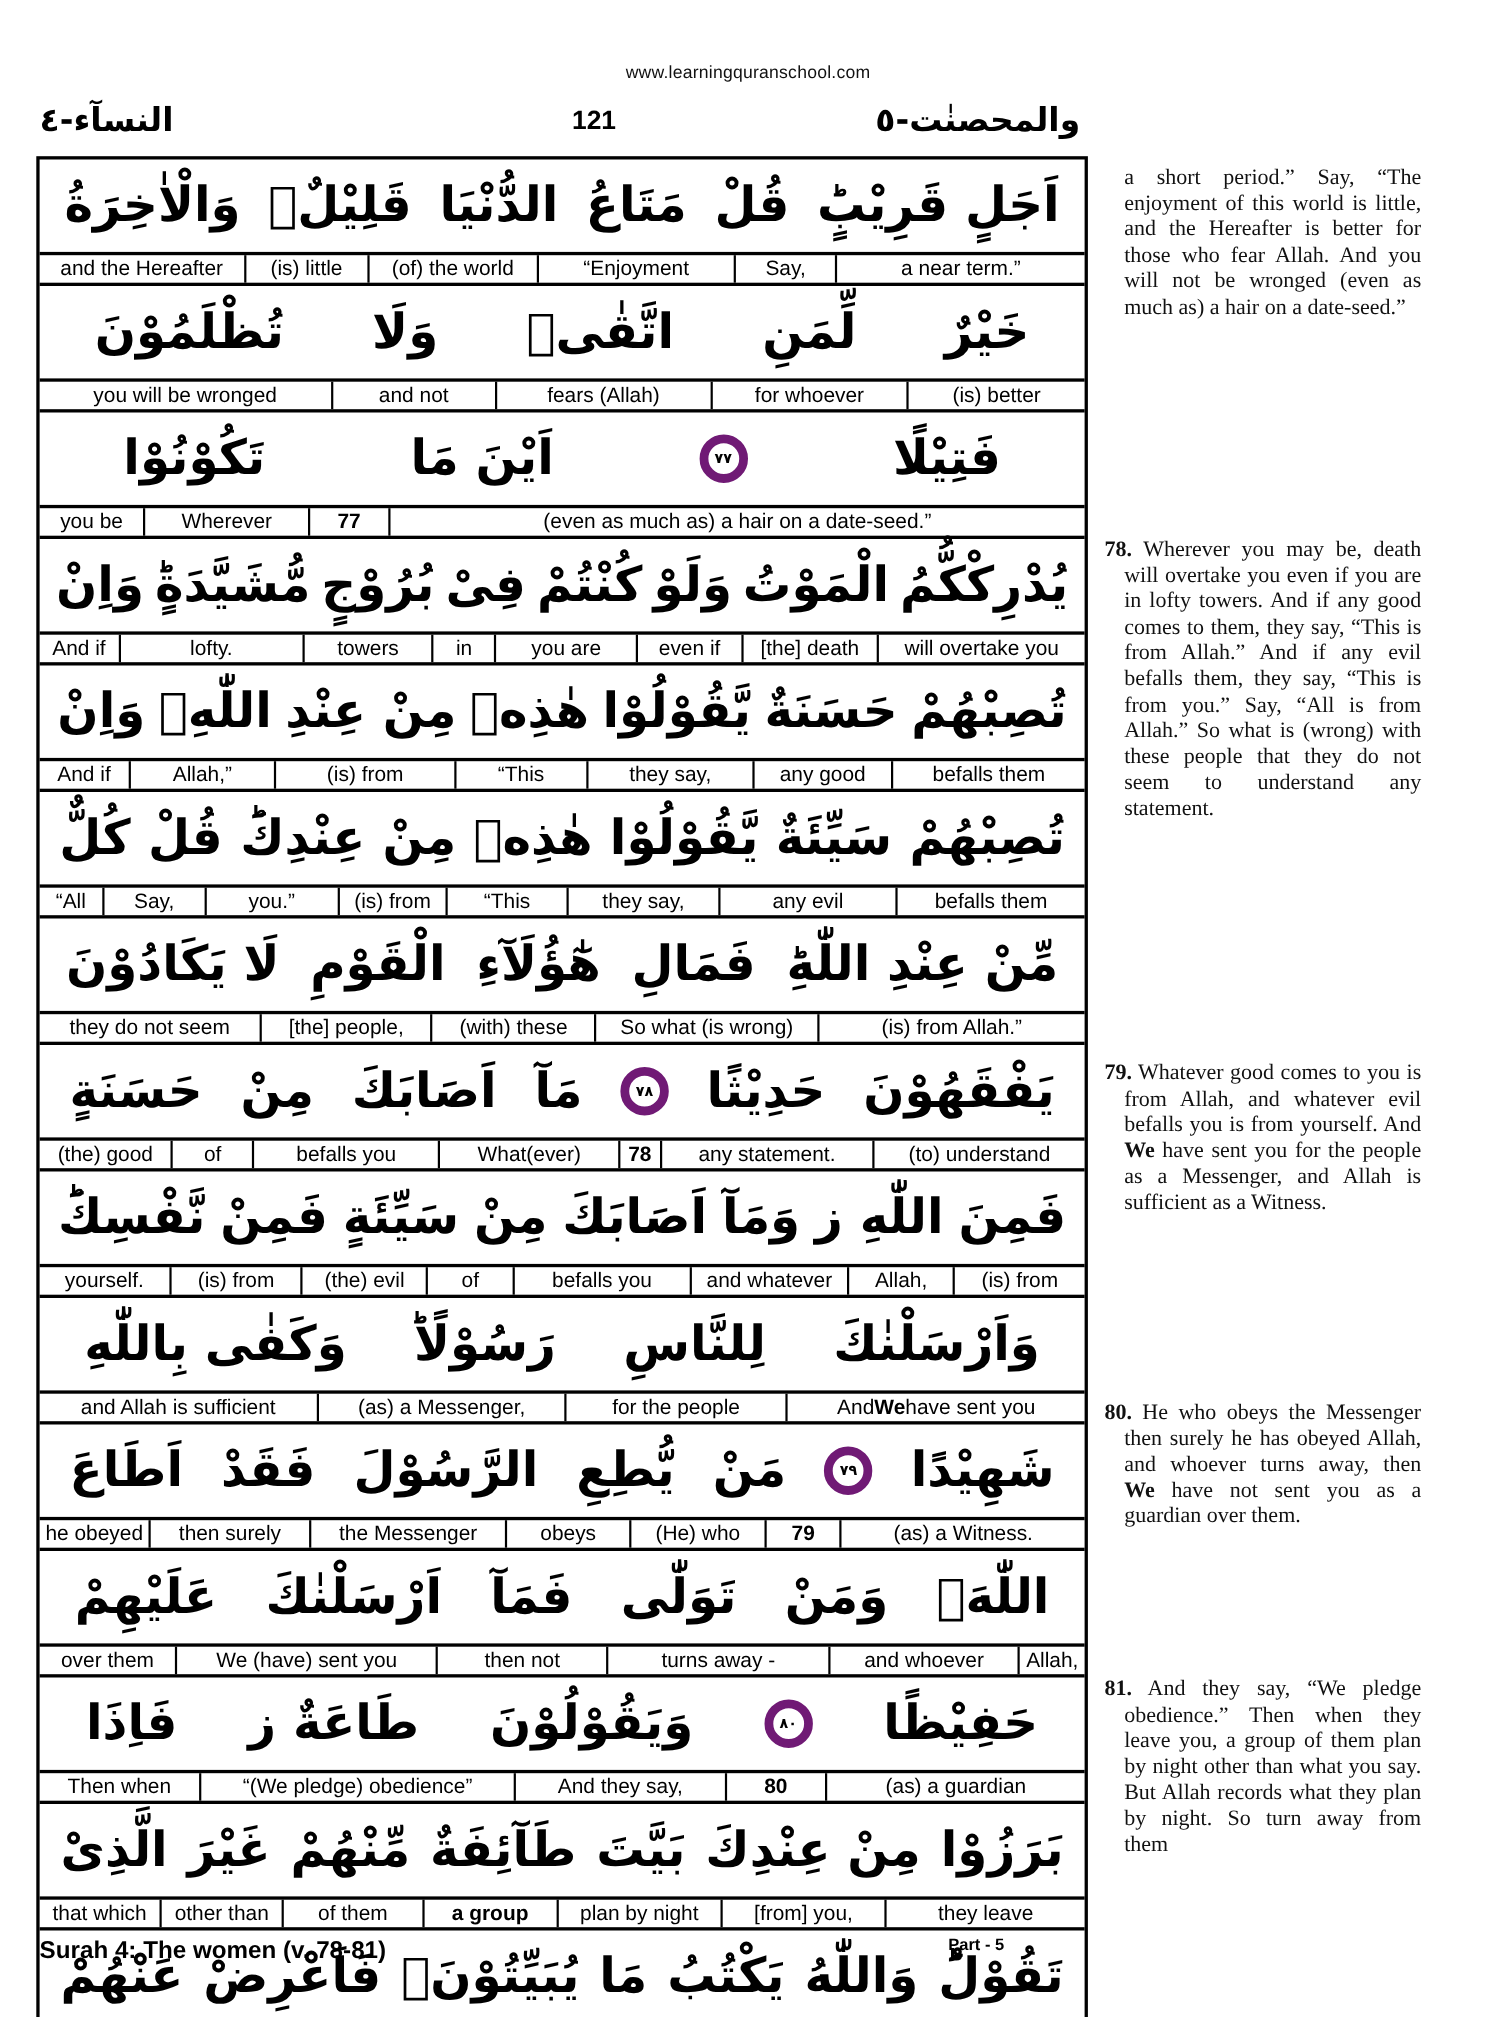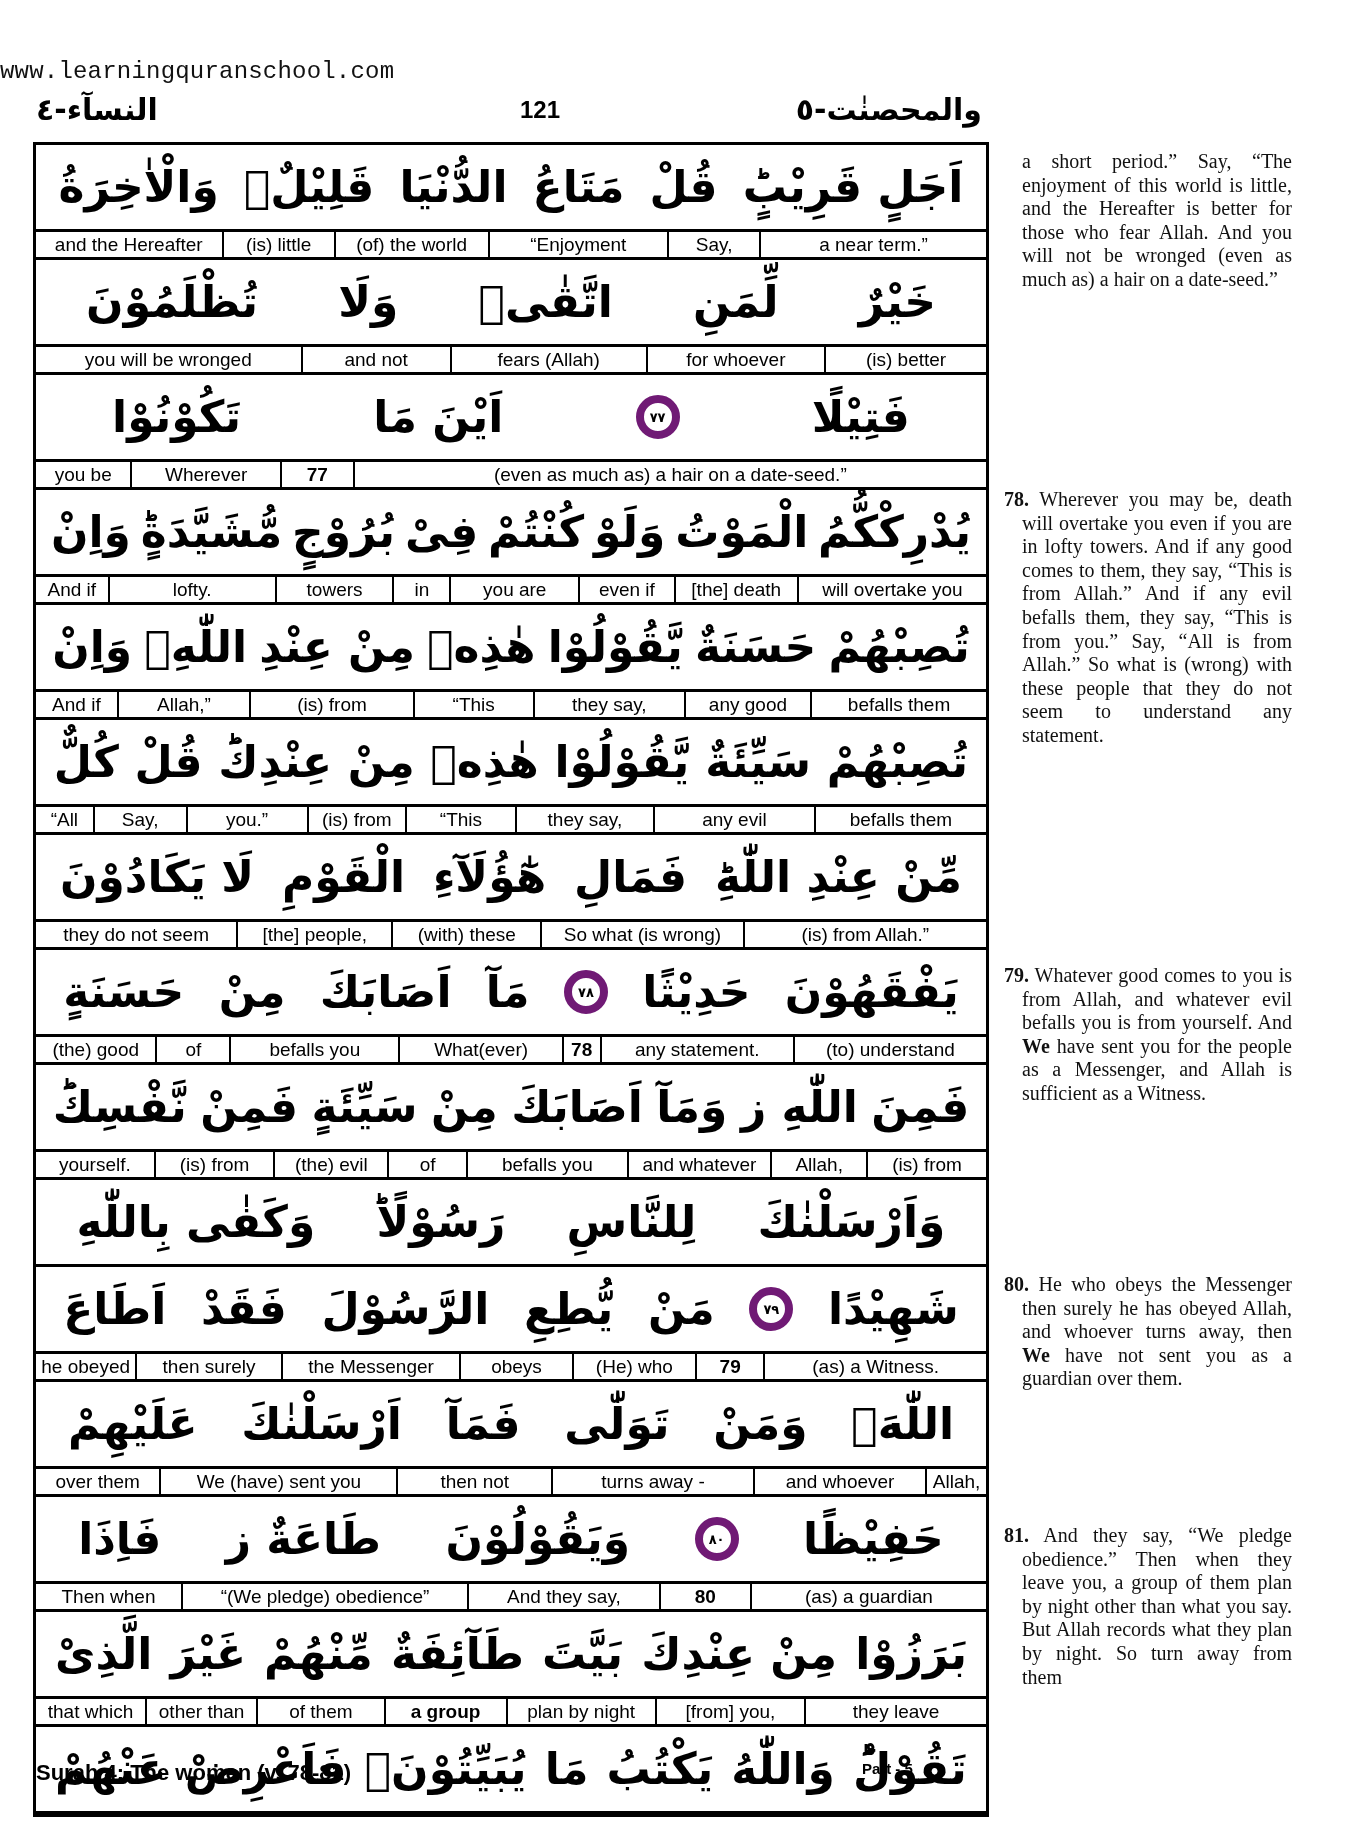--- a/index.html
+++ b/index.html
@@ -1,18 +1,18 @@
 <!DOCTYPE html>
 <html><head>
 <meta charset="utf-8">
 <style>
   html, body { margin: 0; padding: 0; background: #ffffff; }
   body { width: 1360px; height: 1834px; position: relative; overflow: hidden; color: #000; }
-  .site-url { position: absolute; top: 58px; left: 0; width: 1360px; 
-    font-family: Liberation Mono, monospace; font-size: 24px; letter-spacing: 0.2px; color: #111; }
+  .site-url { position: absolute; top: 58px; left: 0; width: 1360px; text-align: center;
+    font-family: Liberation Sans, sans-serif; font-size: 16px; letter-spacing: 0.2px; color: #111; }
   .hdr-left { position: absolute; top: 92px; left: 36px; font-family: "DejaVu Sans", sans-serif;
     font-size: 30px; font-weight: bold; direction: rtl; }
   .hdr-right { position: absolute; top: 92px; left: 812px; width: 170px; text-align: right; font-family: "DejaVu Sans", sans-serif;
     font-size: 30px; font-weight: bold; direction: rtl; }
   .page-num { position: absolute; top: 96px; left: 470px; width: 140px; text-align: center;
     font-family: "Liberation Sans", sans-serif; font-size: 24px; font-weight: bold; }
 
   .grid { position: absolute; left: 33px; top: 142px; width: 950px; border: 3px solid #000; box-sizing: content-box; }
   .ar-row { display: flex; flex-direction: row-reverse; align-items: center; justify-content: space-around;
     height: 84px; border-bottom: 3px solid #000; padding: 0 10px; }
@@ -214,20 +214,26 @@
         <div class="en-cell" style="flex: 100 1 0px;">(is) from</div>
       </div>
     </div>
     <div class="block">
       <div class="ar-row">
         <span class="ar-word">وَاَرْسَلْنٰكَ</span>
         <span class="ar-word">لِلنَّاسِ</span>
         <span class="ar-word">رَسُوْلًاؕ</span>
         <span class="ar-word">وَكَفٰى بِاللّٰهِ</span>
       </div>
+      <div class="en-row">
+        <div class="en-cell" style="flex: 215 1 0px;">and Allah is sufficient</div>
+        <div class="en-cell" style="flex: 190 1 0px;">(as) a Messenger,</div>
+        <div class="en-cell" style="flex: 170 1 0px;">for the people</div>
+        <div class="en-cell" style="flex: 230 1 0px;">And <b>We</b> have sent you</div>
+      </div>
     </div>
     <div class="block">
       <div class="ar-row">
         <span class="ar-word">شَهِيْدًا</span>
         <span class="ayah-mark">٧٩</span>
         <span class="ar-word">مَنْ</span>
         <span class="ar-word">يُّطِعِ</span>
         <span class="ar-word">الرَّسُوْلَ</span>
         <span class="ar-word">فَقَدْ</span>
         <span class="ar-word">اَطَاعَ</span>

